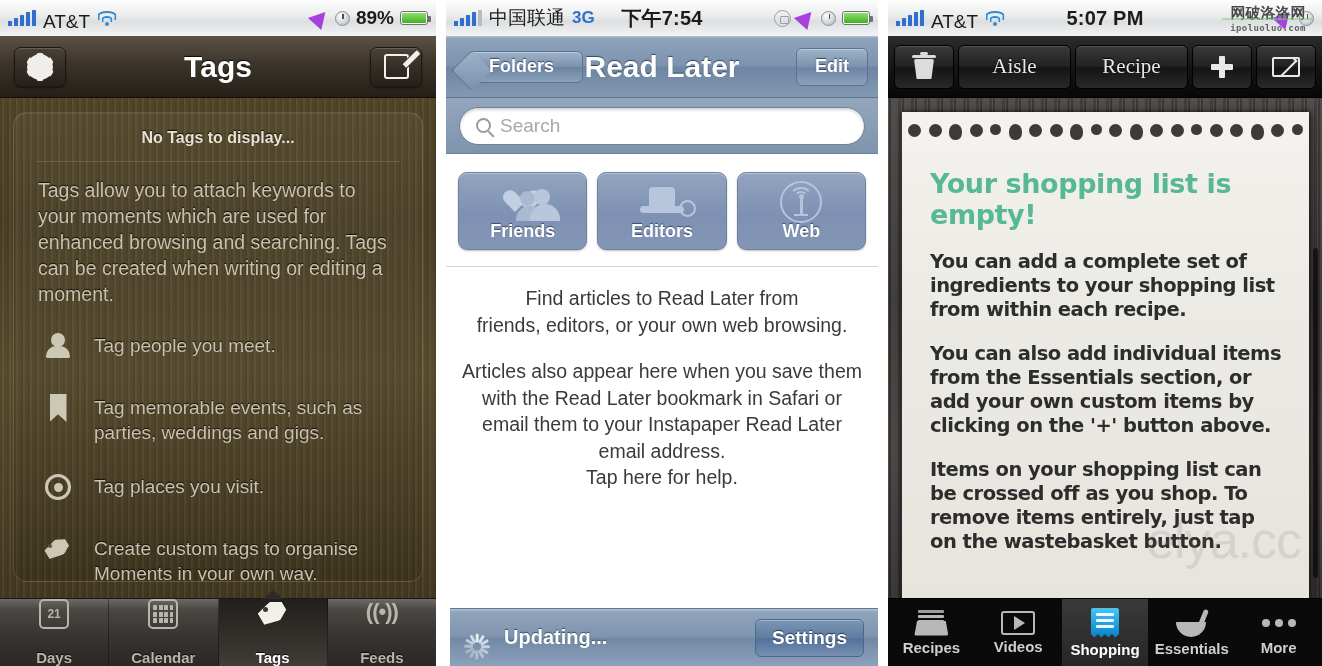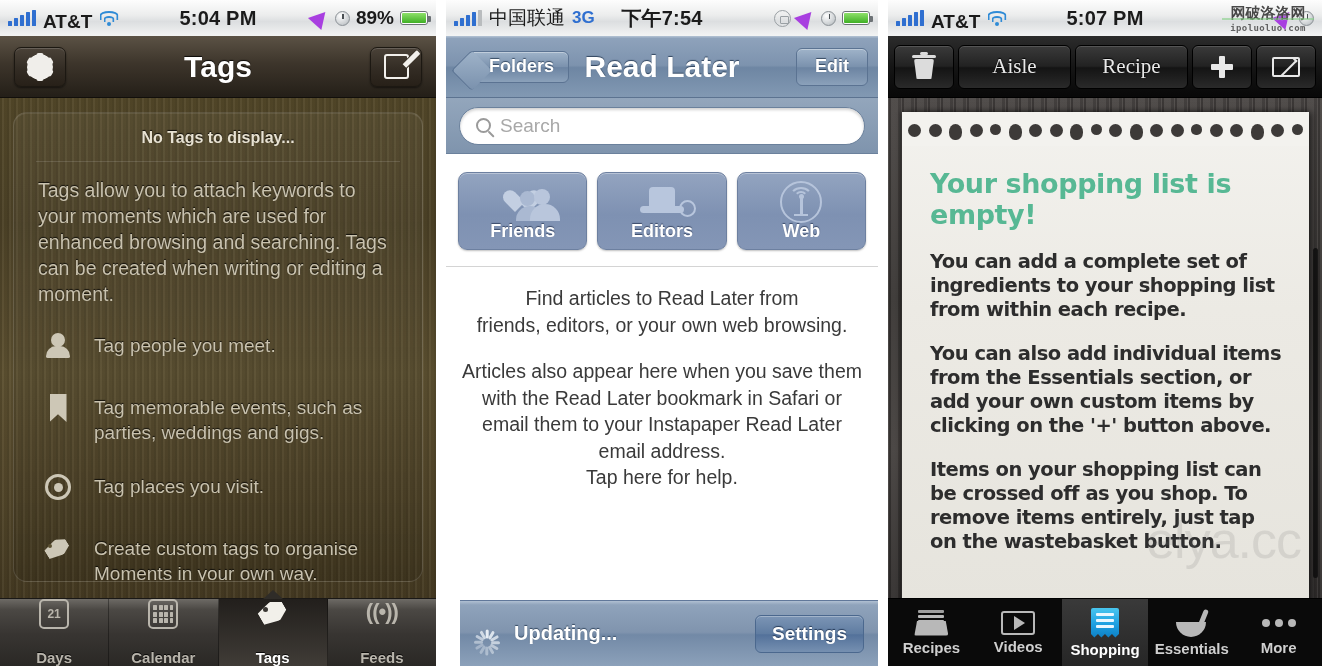--- a/index.html
+++ b/index.html
@@ -32,21 +32,21 @@
   .sb-center { position: absolute; left: 0; right: 0; text-align: center; pointer-events: none; font-size: 20px; letter-spacing: .2px;}
   .sb-right { margin-left: auto; display: flex; align-items: center; gap: 6px; position: relative; z-index: 2;}
 
   .bars { display: flex; align-items: flex-end; gap: 2px; height: 16px; }
   .bars i { width: 4px; background: #2f6fd0; border-radius: .5px; display: block; }
   .bars i:nth-child(1){height:5px;} .bars i:nth-child(2){height:8px;}
   .bars i:nth-child(3){height:11px;} .bars i:nth-child(4){height:14px;}
   .bars i:nth-child(5){height:16px;}
   .bars.dim i:nth-child(5){ background:#b9bcbe; }
 
-  .carrier { font-size: 19px; font-weight: bold; margin-top: 8px; }
+  .carrier { font-size: 19px; font-weight: normal; margin-top: 8px; }
   .carrier-cn { font-size: 19px; font-weight: normal; font-family: "DejaVu Sans", sans-serif;}
   .net3g { color:#2f6fd0; font-size:17px; font-weight:bold; }
 
   .wifi { width: 20px; height: 15px; position: relative; }
   .wifi span { position:absolute; left:50%; transform:translateX(-50%); border:2.4px solid #2f8bd6; border-bottom:none; border-radius:50% 50% 0 0; }
   .wifi span:nth-child(1){ width:19px; height:9px; bottom:6px;}
   .wifi span:nth-child(2){ width:11px; height:6px; bottom:4px;}
   .wifi span:nth-child(3){ width:4px; height:4px; bottom:0; border-radius:50%; background:#2f8bd6; border:none;}
 
   .loc-arrow { width:0;height:0;border-left:9px solid transparent;border-right:9px solid transparent;border-bottom:16px solid #a83fe0; transform: rotate(42deg); }
@@ -168,21 +168,21 @@
   .p2 { background:#ffffff; }
   .p2-nav {
     height: 62px;
     background: linear-gradient(180deg,#b4c3d4 0%,#8ea2bb 4%,#7d93ae 48%,#6e86a3 52%,#8299b3 100%);
     border-bottom:1px solid #5c7390;
     display:flex;align-items:center;padding:0 10px;position:relative;
   }
   .p2-title{position:absolute;left:0;right:0;text-align:center;color:#fff;font-size:30px;font-weight:bold;
     text-shadow:0 -1px 1px rgba(40,60,85,.9); pointer-events:none;}
   .backbtn{
-    position:relative;height:32px;padding:0 14px 0 20px;display:flex;align-items:center;
+    position:relative;height:32px;padding:0 28px 0 20px;display:flex;align-items:center;
     color:#fff;font-size:18px;font-weight:bold;text-shadow:0 -1px 1px rgba(40,60,85,.85);
     background:linear-gradient(180deg,#9fb3c9 0%,#7a91ad 50%,#6c84a2 52%,#8ba1ba 100%);
     border:1px solid #5b7architecture; border:1px solid #5b7392;
     border-radius:6px 6px 6px 6px; z-index:2; margin-left:12px;
     box-shadow: inset 0 1px 0 rgba(255,255,255,.35);
   }
   .backbtn:before{content:"";position:absolute;left:-12px;top:4px;width:28px;height:28px;
     background:linear-gradient(135deg,#9fb3c9,#7a91ad);border-left:1px solid #5b7392;border-bottom:1px solid #5b7392;
     transform:rotate(45deg);border-radius:4px;z-index:-1;}
   .editbtn{margin-left:auto;height:38px;padding:0 18px;display:flex;align-items:center;
@@ -223,21 +223,21 @@
   .ant .base{width:14px;height:2.5px;background:#b6c4db;position:absolute;bottom:5px;}
   .ant .w{position:absolute;border:2.2px solid #b6c4db;border-radius:50%;border-color:#b6c4db transparent transparent transparent;top:8px;}
   .ant .w1{width:14px;height:14px;}
   .ant .w2{width:24px;height:22px;top:4px;}
   .ant .dot{width:5px;height:5px;border-radius:50%;background:#b6c4db;position:absolute;top:11px;}
 
   .p2-body{padding:18px 12px 0;text-align:center;color:#3a3a3a;}
   .p2-body p{font-size:19.5px;line-height:26.5px;}
   .p2-body p + p{margin-top:20px;}
   .p2-bottom{
-    position:absolute;left:14px;right:0;bottom:0;height:66px;
+    position:absolute;left:4px;right:0;bottom:0;height:58px;
     background:linear-gradient(180deg,#b0c0d2 0%,#8fa3bb 6%,#8094ae 48%,#7289a6 52%,#8ca1ba 100%);
     border-top:1px solid #61789a;display:flex;align-items:center;padding:0 14px;gap:14px;}
   .spinner{width:26px;height:26px;position:relative;flex:0 0 26px;}
   .spinner i{position:absolute;left:50%;top:50%;width:2.6px;height:9px;background:#e7edf4;border-radius:2px;transform-origin:50% 13px;}
   .updlbl{color:#fff;font-size:20px;font-weight:bold;text-shadow:0 -1px 1px rgba(40,60,85,.85);}
   .setbtn{margin-left:auto;height:38px;padding:0 16px;display:flex;align-items:center;color:#fff;font-size:19px;font-weight:bold;
     text-shadow:0 -1px 1px rgba(30,50,80,.9);
     background:linear-gradient(180deg,#7c95b5 0%,#5f7ca1 50%,#53719a 52%,#7690b1 100%);
     border:1px solid #4b6party;border:1px solid #4b688e;border-radius:6px;box-shadow:inset 0 1px 0 rgba(255,255,255,.3);}
 
@@ -322,21 +322,20 @@
             <i></i>
             <i></i>
           </span>
         <span class="carrier">AT&amp;T</span>
         <span class="wifi">
             <span></span>
             <span></span>
             <span></span>
           </span>
       </div>
-      <div class="sb-center">5:04 PM</div>
       <div class="sb-right">
         <span class="loc-arrow"></span>
         <span class="clock-ico"></span>
         <span class="battpct">89%</span>
         <span class="batt">
             <i style="width:100%"></i>
           </span>
       </div>
     </div>
 

